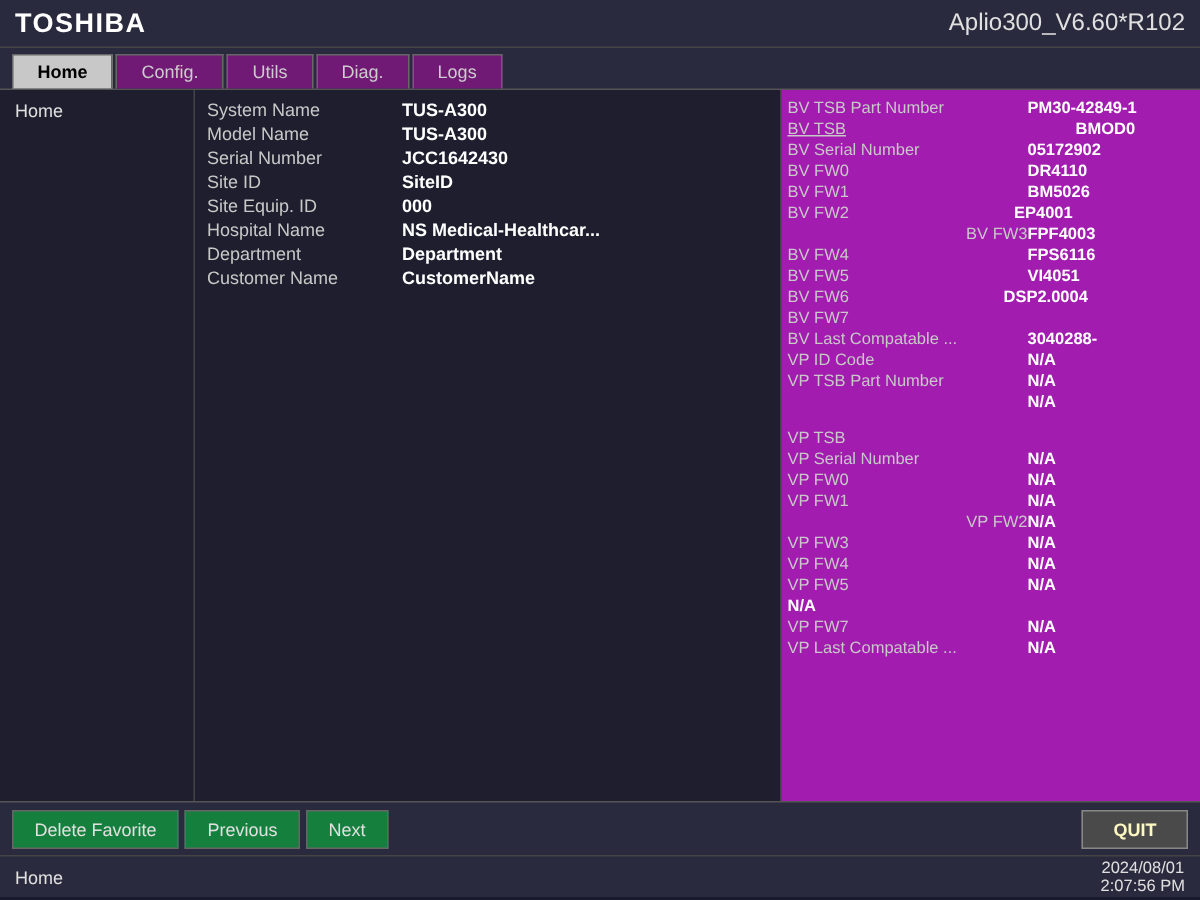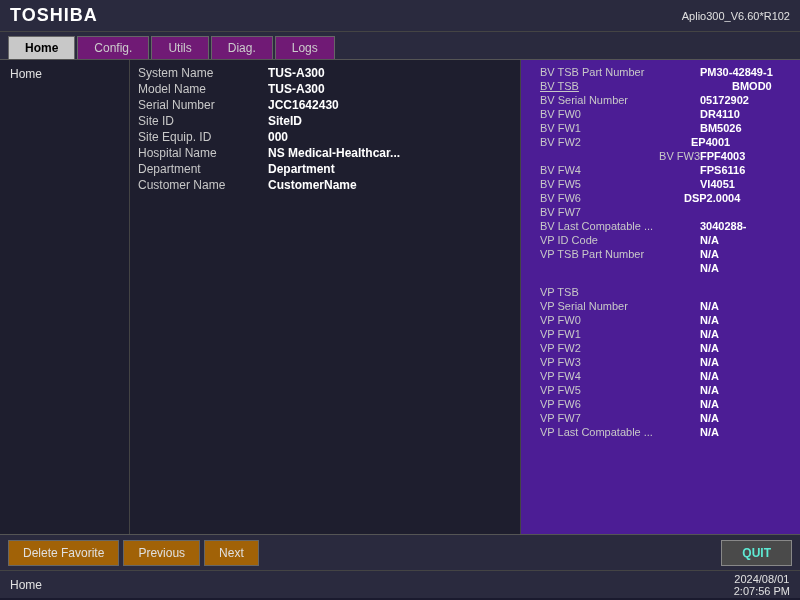--- a/index.html
+++ b/index.html
@@ -24,21 +24,21 @@
       padding: 4px 10px;
       height: 32px;
     }
     .header-logo {
       font-size: 18px;
       font-weight: bold;
       color: #ffffff;
       letter-spacing: 1px;
     }
     .header-version {
-      font-size: 11px;
+      font-size: 16px;
       color: #e0e0e0;
     }
 
     
     .tabbar {
       background: #2a2a3e;
       display: flex;
       padding: 4px 8px 0 8px;
       border-bottom: 1px solid #555;
     }
@@ -105,24 +105,24 @@
     .info-value {
       color: #ffffff;
       font-size: 12px;
       font-weight: bold;
     }
 
     
     .right-panel {
       width: 280px;
       border-left: 1px solid #444;
-      padding: 6px 19px;
+      padding: 6px 4px;
       overflow-y: auto;
       overflow-x: hidden;
-      background: #4c1d95;
+      background: #a21caf;
       position: relative;
     }
     .right-panel::-webkit-scrollbar {
       width: 8px;
     }
     .right-panel::-webkit-scrollbar-track {
       background: #2a2a3e;
     }
     .right-panel::-webkit-scrollbar-thumb {
       background: #666;
@@ -136,32 +136,32 @@
       display: flex;
       align-items: center;
       padding: 0 8px;
       justify-content: space-between;
     }
     .bottom-left {
       display: flex;
       gap: 4px;
     }
     .btn {
-      background: #a16207;
+      background: #15803d;
       border: 1px solid #666;
       color: #e0e0e0;
       padding: 4px 14px;
       font-size: 12px;
       cursor: pointer;
       height: 26px;
     }
     .btn-quit {
       background: #4a4a4a;
       border: 1px solid #888;
-      color: #5eead4;
+      color: #fef9c3;
       padding: 4px 20px;
       font-size: 12px;
       cursor: pointer;
       height: 26px;
       font-weight: bold;
     }
 
     
     .status-bar {
       height: 28px;
@@ -305,37 +305,36 @@
     </div>
         <div class="info-row">
       <span class="info-label" style="width:160px;font-size:11px;">VP FW0</span>
       <span class="info-value" style="font-size:11px;">N/A</span>
     </div>
         <div class="info-row">
       <span class="info-label" style="width:160px;font-size:11px;">VP FW1</span>
       <span class="info-value" style="font-size:11px;">N/A</span>
     </div>
         <div class="info-row">
-      <span class="info-label" style="width:160px;font-size:11px;">VP FW2</span>
+      <span class="info-label" style="width:160px;font-size:11px;text-align:right;">VP FW2</span>
       <span class="info-value" style="font-size:11px;">N/A</span>
     </div>
         <div class="info-row">
       <span class="info-label" style="width:160px;font-size:11px;">VP FW3</span>
       <span class="info-value" style="font-size:11px;">N/A</span>
     </div>
         <div class="info-row">
       <span class="info-label" style="width:160px;font-size:11px;">VP FW4</span>
       <span class="info-value" style="font-size:11px;">N/A</span>
     </div>
         <div class="info-row">
       <span class="info-label" style="width:160px;font-size:11px;">VP FW5</span>
       <span class="info-value" style="font-size:11px;">N/A</span>
     </div>
         <div class="info-row">
-      <span class="info-label" style="width:160px;font-size:11px;">VP FW6</span>
       <span class="info-value" style="font-size:11px;">N/A</span>
     </div>
         <div class="info-row">
       <span class="info-label" style="width:160px;font-size:11px;">VP FW7</span>
       <span class="info-value" style="font-size:11px;">N/A</span>
     </div>
         <div class="info-row">
       <span class="info-label" style="width:160px;font-size:11px;">VP Last Compatable ...</span>
       <span class="info-value" style="font-size:11px;">N/A</span>
     </div>

